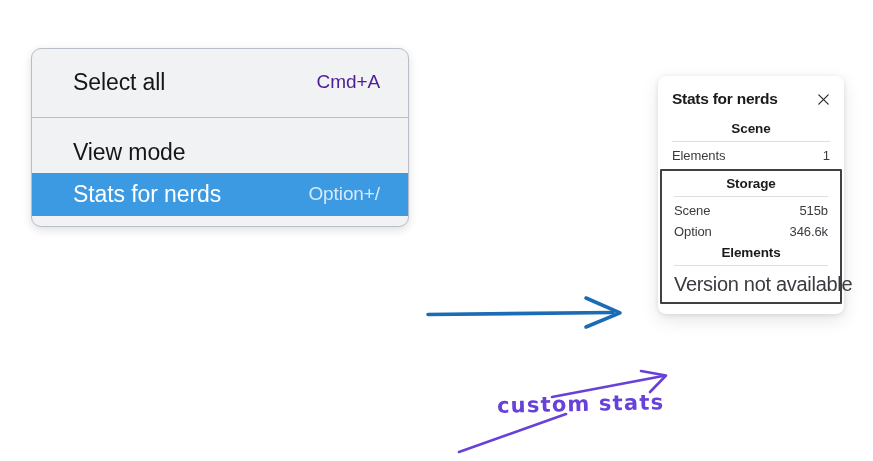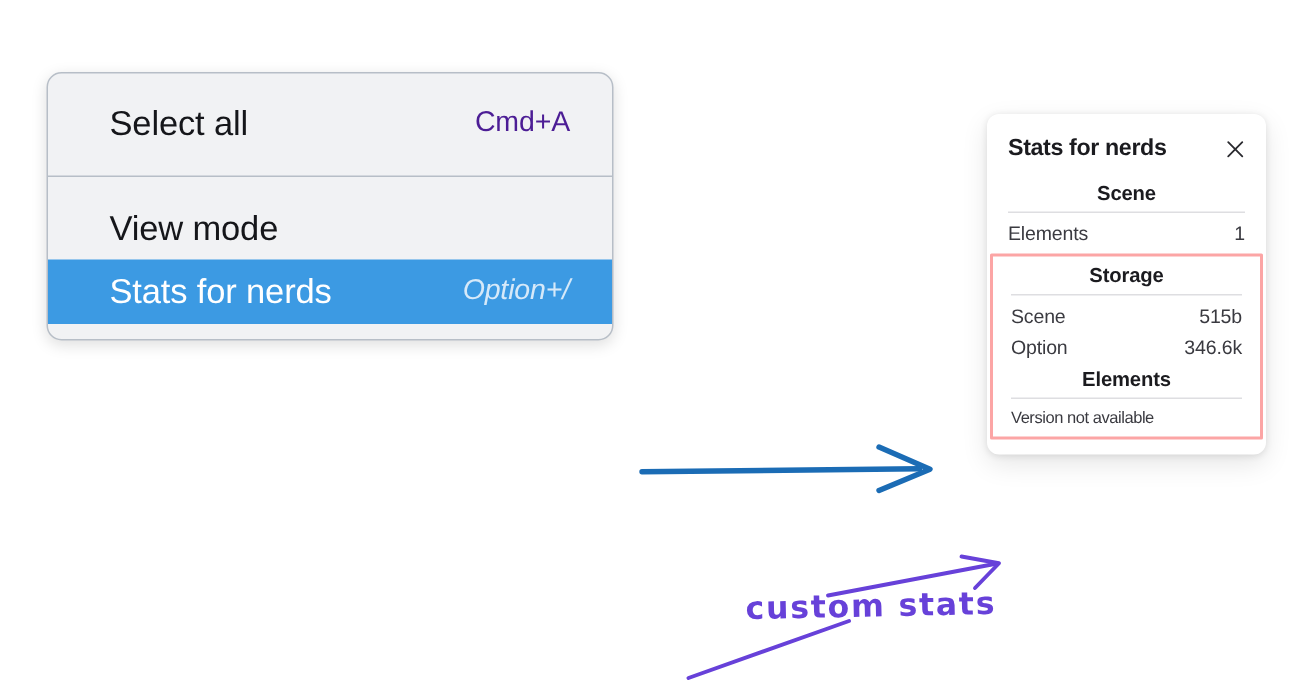--- a/index.html
+++ b/index.html
@@ -56,21 +56,21 @@
   }
   .menu-item .accel {
     font-size: 19px;
     color: #4c1d95;
     letter-spacing: -0.1px;
   }
   .menu-item.highlighted {
     background: #3c9ae3;
   }
   .menu-item.highlighted .label { color: #ffffff; }
-  .menu-item.highlighted .accel { color: #d6e9f9; font-style: italic; }
+  .menu-item.highlighted .accel { color: #d6e9f9; }
 
   
   .stats-panel {
     position: absolute;
     left: 658px;
     top: 76px;
     width: 186px;
     background: #ffffff;
     border-radius: 8px;
     box-shadow: 0 1px 5px rgba(0,0,0,0.10), 0 6px 18px rgba(0,0,0,0.10);
@@ -117,29 +117,29 @@
     align-items: baseline;
     padding: 3px 14px 3px 14px;
     font-size: 13px;
     color: #3a3a40;
     letter-spacing: -0.1px;
   }
   .stat-row .k { text-align: left; }
   .stat-row .v { text-align: right; }
   .stat-note {
     padding: 4px 14px 2px 14px;
-    font-size: 11px;
+    font-size: 20px;
     color: #3a3a40;
     letter-spacing: -0.3px;
     white-space: nowrap;
   }
 
   
   .highlight-box {
-    border: 2px solid #fca5a5;
+    border: 2px solid #404040;
     margin: 3px 2px 0 2px;
     padding: 2px 0 4px 0;
     border-radius: 1px;
   }
   .highlight-box .hr { margin-left: 12px; margin-right: 12px; }
   .highlight-box .section-head,
   .highlight-box .stat-row,
   .highlight-box .stat-note { padding-left: 12px; padding-right: 12px; }
 
   

